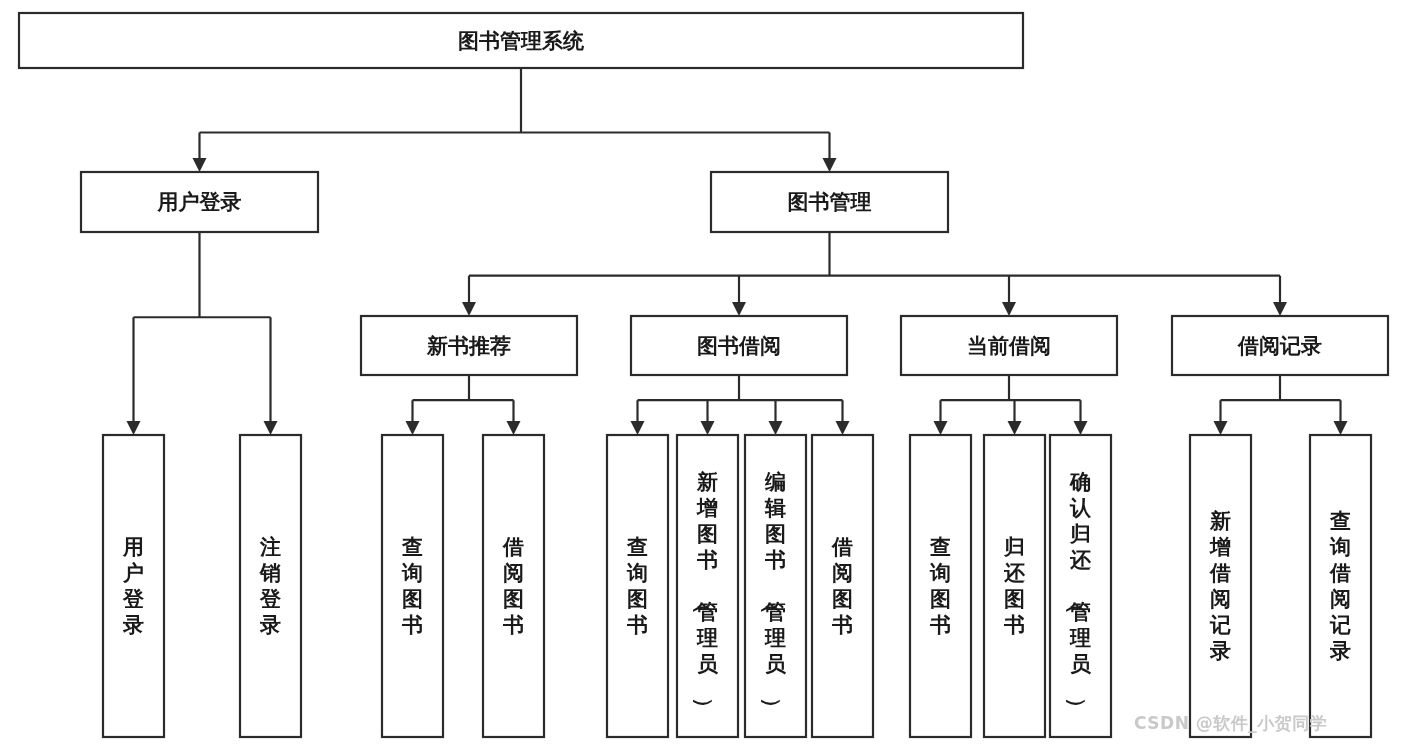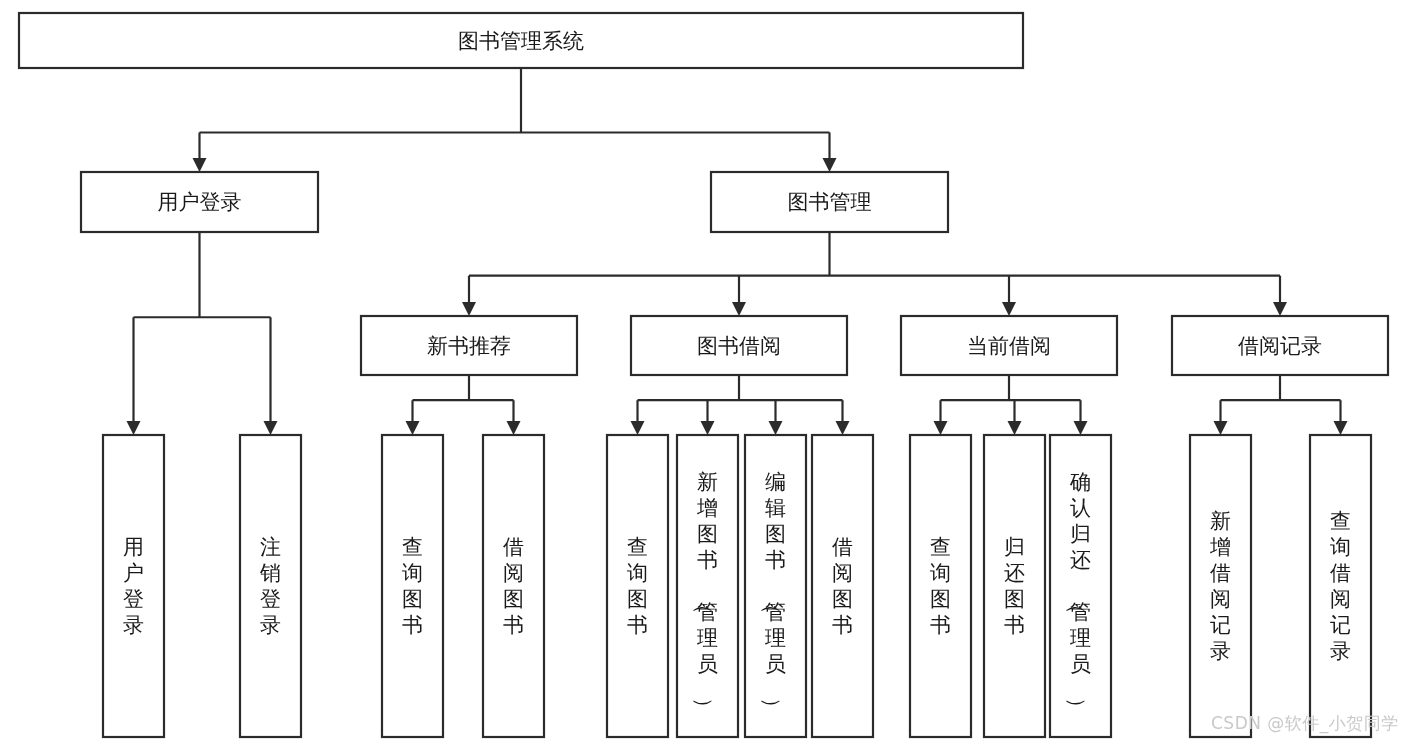--- a/index.html
+++ b/index.html
@@ -10,20 +10,21 @@
   body {
     width: 1405px;
     height: 747px;
     font-family: "DejaVu Sans", "Liberation Sans", sans-serif;
     overflow: hidden;
   }
   #diagram-root {
     position: relative;
     width: 1405px;
     height: 747px;
+    font-weight: bold;
   }
   svg#flowchart {
     position: absolute;
     top: 0;
     left: 0;
     width: 1405px;
     height: 747px;
     display: block;
   }
   .node-rect {
@@ -53,21 +54,21 @@
     font-size: 21px;
     fill: #1a1a1a;
     text-anchor: middle;
   }
   .watermark-text {
     position: absolute;
     font-family: "DejaVu Sans", "Liberation Sans", sans-serif;
     font-size: 17px;
     color: #c9c9c9;
     white-space: nowrap;
-    left: 1211px;
+    left: 1134px;
     top: 712px;
     letter-spacing: 0.5px;
   }
 </style>
 </head>
 <body>
 
 <div id="diagram-root">
   <svg id="flowchart" viewBox="0 0 1405 747">
     <g id="connector-layer">

